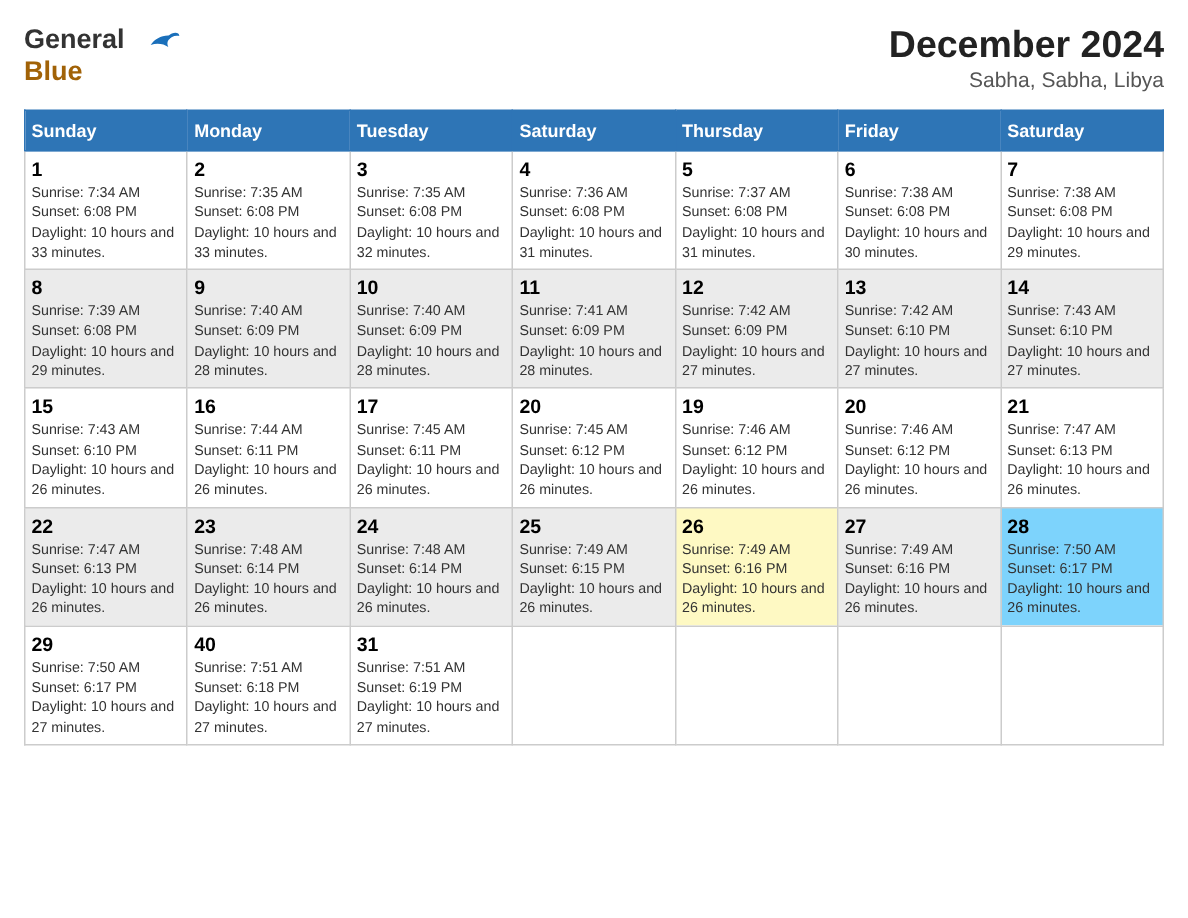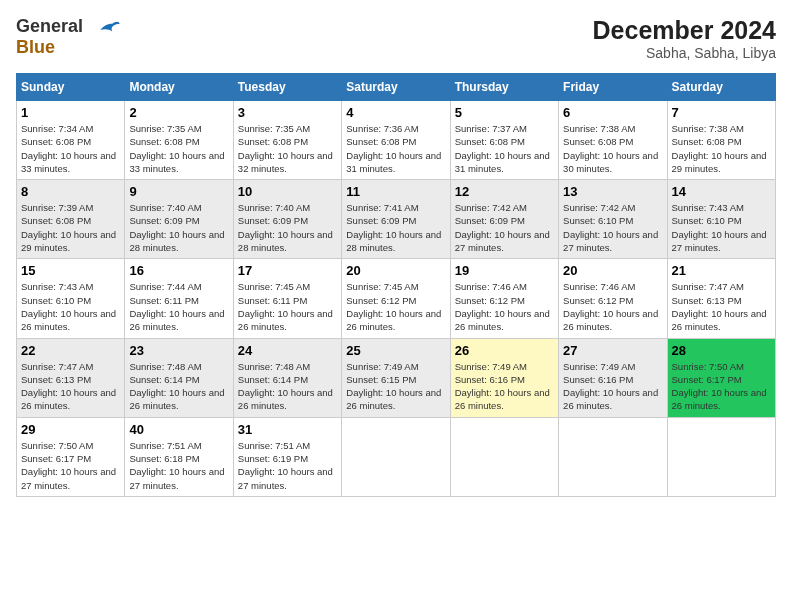--- a/index.html
+++ b/index.html
@@ -153,21 +153,21 @@
         <td style="background: rgb(255, 255, 255);"><span class="day-number">20</span><span class="day-info">Sunrise: 7:46 AM<br>Sunset: 6:12 PM<br>Daylight: 10 hours and 26 minutes.</span></td>
         <td style="background: rgb(255, 255, 255);"><span class="day-number">21</span><span class="day-info">Sunrise: 7:47 AM<br>Sunset: 6:13 PM<br>Daylight: 10 hours and 26 minutes.</span></td>
       </tr>
       <tr>
         <td style="background: rgb(235, 235, 235);"><span class="day-number">22</span><span class="day-info">Sunrise: 7:47 AM<br>Sunset: 6:13 PM<br>Daylight: 10 hours and 26 minutes.</span></td>
         <td style="background: rgb(235, 235, 235);"><span class="day-number">23</span><span class="day-info">Sunrise: 7:48 AM<br>Sunset: 6:14 PM<br>Daylight: 10 hours and 26 minutes.</span></td>
         <td style="background: rgb(235, 235, 235);"><span class="day-number">24</span><span class="day-info">Sunrise: 7:48 AM<br>Sunset: 6:14 PM<br>Daylight: 10 hours and 26 minutes.</span></td>
         <td style="background: rgb(235, 235, 235);"><span class="day-number">25</span><span class="day-info">Sunrise: 7:49 AM<br>Sunset: 6:15 PM<br>Daylight: 10 hours and 26 minutes.</span></td>
         <td style="background: #fef9c3;"><span class="day-number">26</span><span class="day-info">Sunrise: 7:49 AM<br>Sunset: 6:16 PM<br>Daylight: 10 hours and 26 minutes.</span></td>
         <td style="background: rgb(235, 235, 235);"><span class="day-number">27</span><span class="day-info">Sunrise: 7:49 AM<br>Sunset: 6:16 PM<br>Daylight: 10 hours and 26 minutes.</span></td>
-        <td style="background: #22c55e;"><span class="day-number">28</span><span class="day-info">Sunrise: 7:50 AM<br>Sunset: 6:17 PM<br>Daylight: 10 hours and 26 minutes.</span></td>
+        <td style="background: #7dd3fc;"><span class="day-number">28</span><span class="day-info">Sunrise: 7:50 AM<br>Sunset: 6:17 PM<br>Daylight: 10 hours and 26 minutes.</span></td>
       </tr>
       <tr>
         <td style="background: rgb(255, 255, 255);"><span class="day-number">29</span><span class="day-info">Sunrise: 7:50 AM<br>Sunset: 6:17 PM<br>Daylight: 10 hours and 27 minutes.</span></td>
         <td style="background: rgb(255, 255, 255);"><span class="day-number">40</span><span class="day-info">Sunrise: 7:51 AM<br>Sunset: 6:18 PM<br>Daylight: 10 hours and 27 minutes.</span></td>
         <td style="background: rgb(255, 255, 255);"><span class="day-number">31</span><span class="day-info">Sunrise: 7:51 AM<br>Sunset: 6:19 PM<br>Daylight: 10 hours and 27 minutes.</span></td>
         <td class="empty-cell" style="background: rgb(255, 255, 255);"></td>
         <td class="empty-cell" style="background: rgb(255, 255, 255);"></td>
         <td class="empty-cell" style="background: rgb(255, 255, 255);"></td>
         <td class="empty-cell" style="background: rgb(255, 255, 255);"></td>
       </tr>

